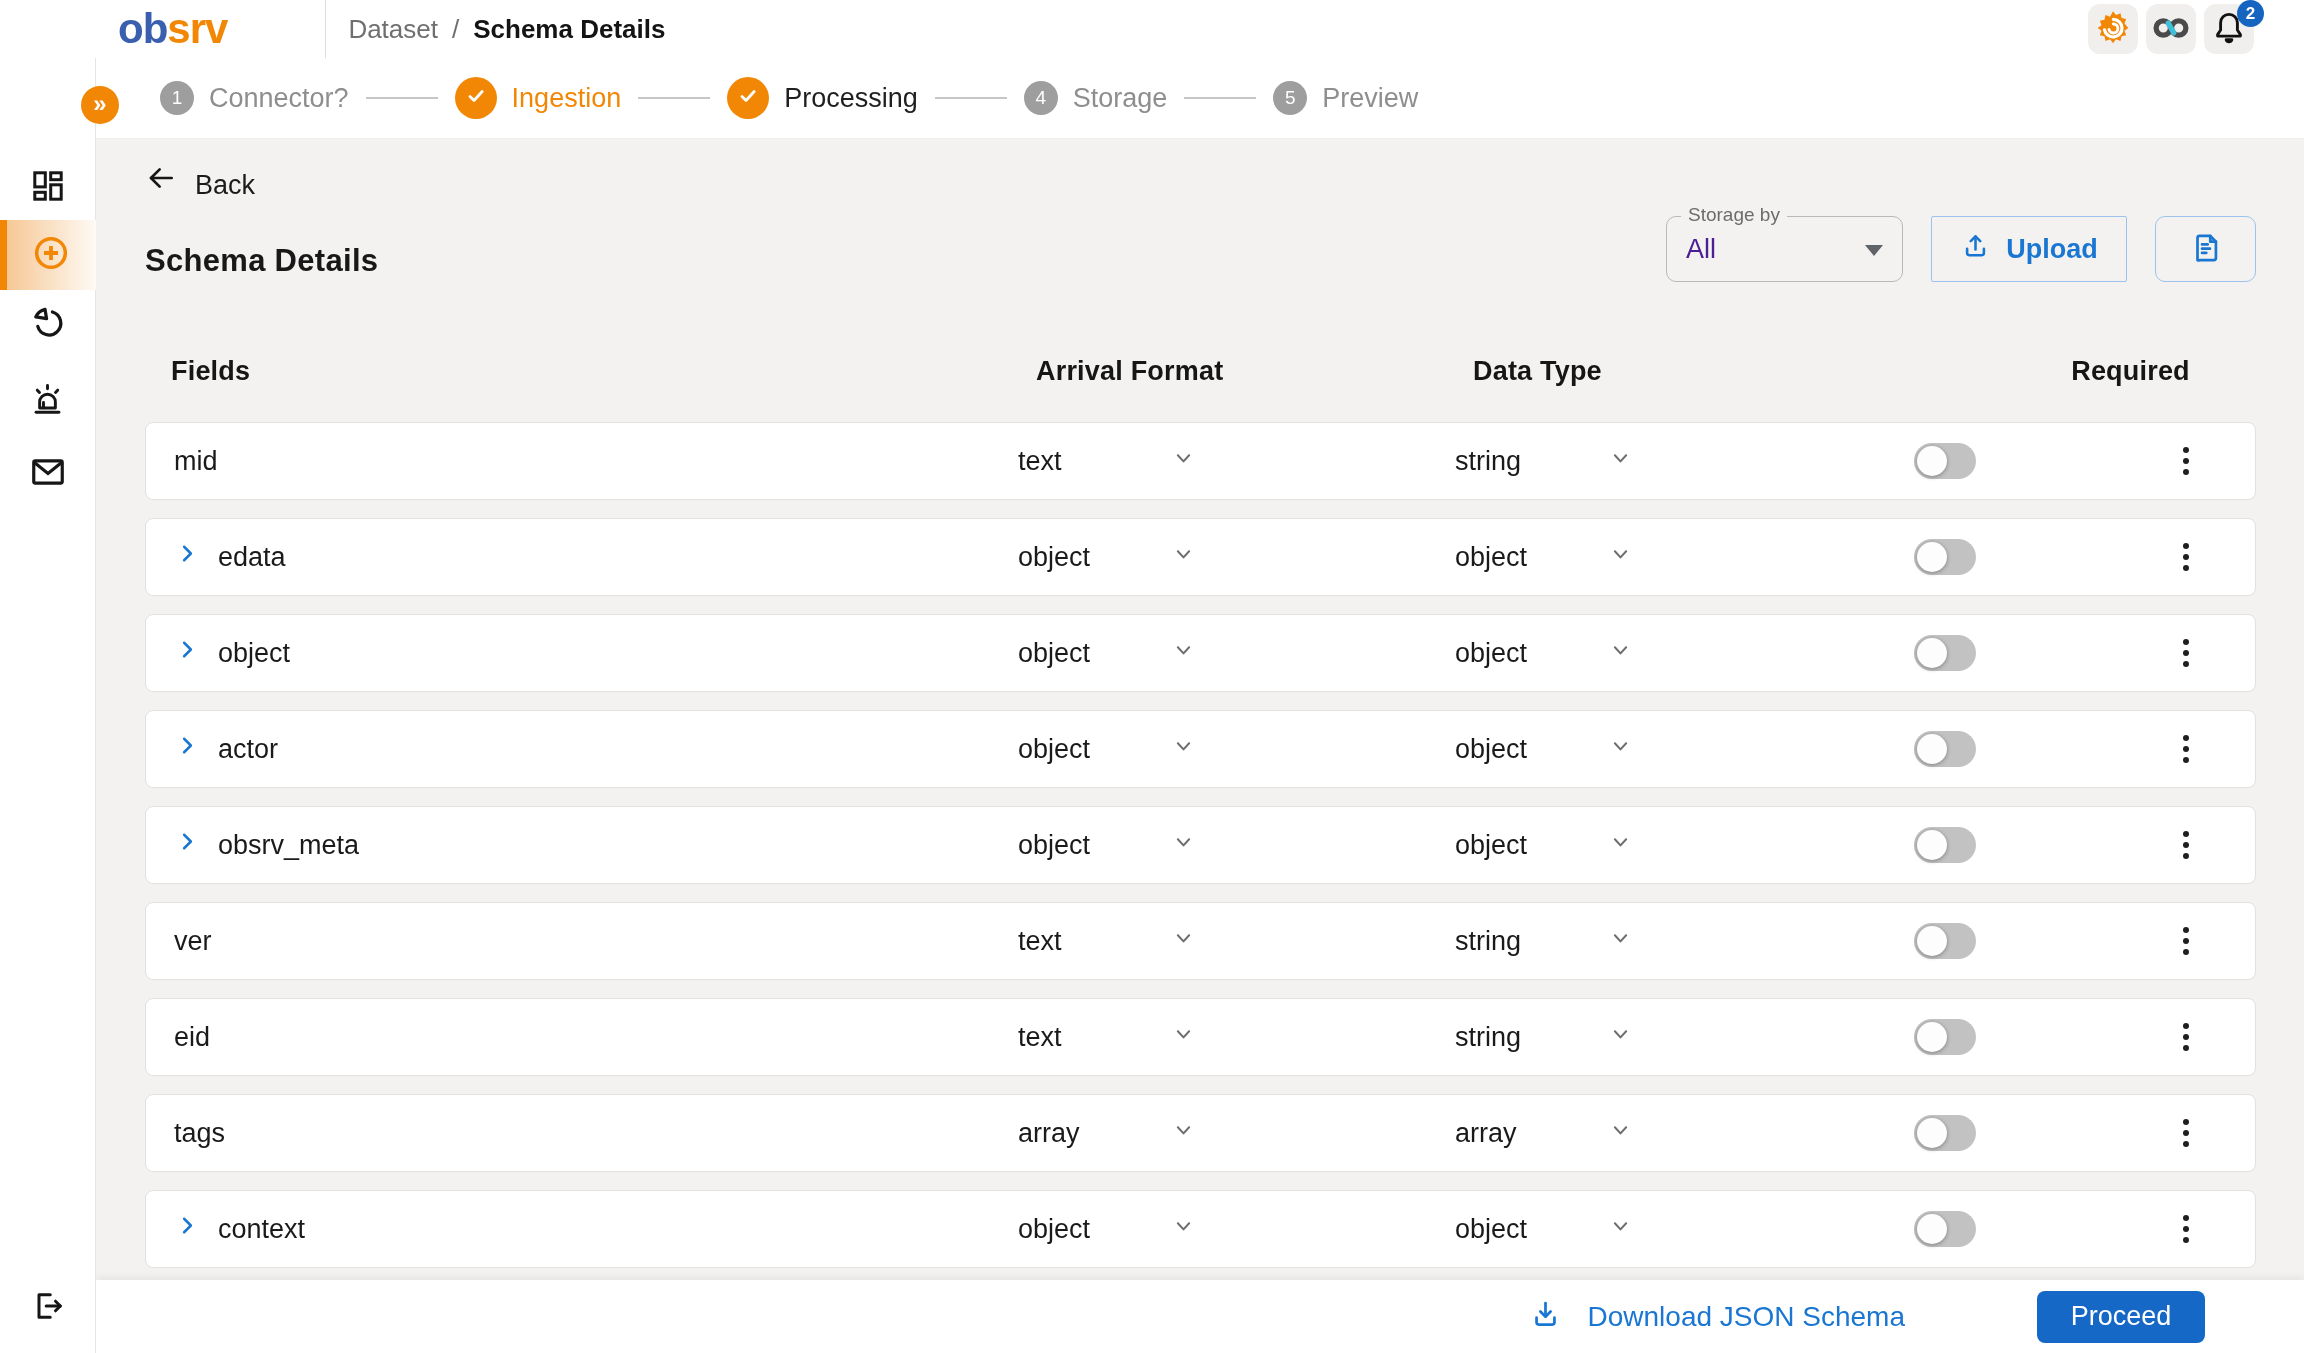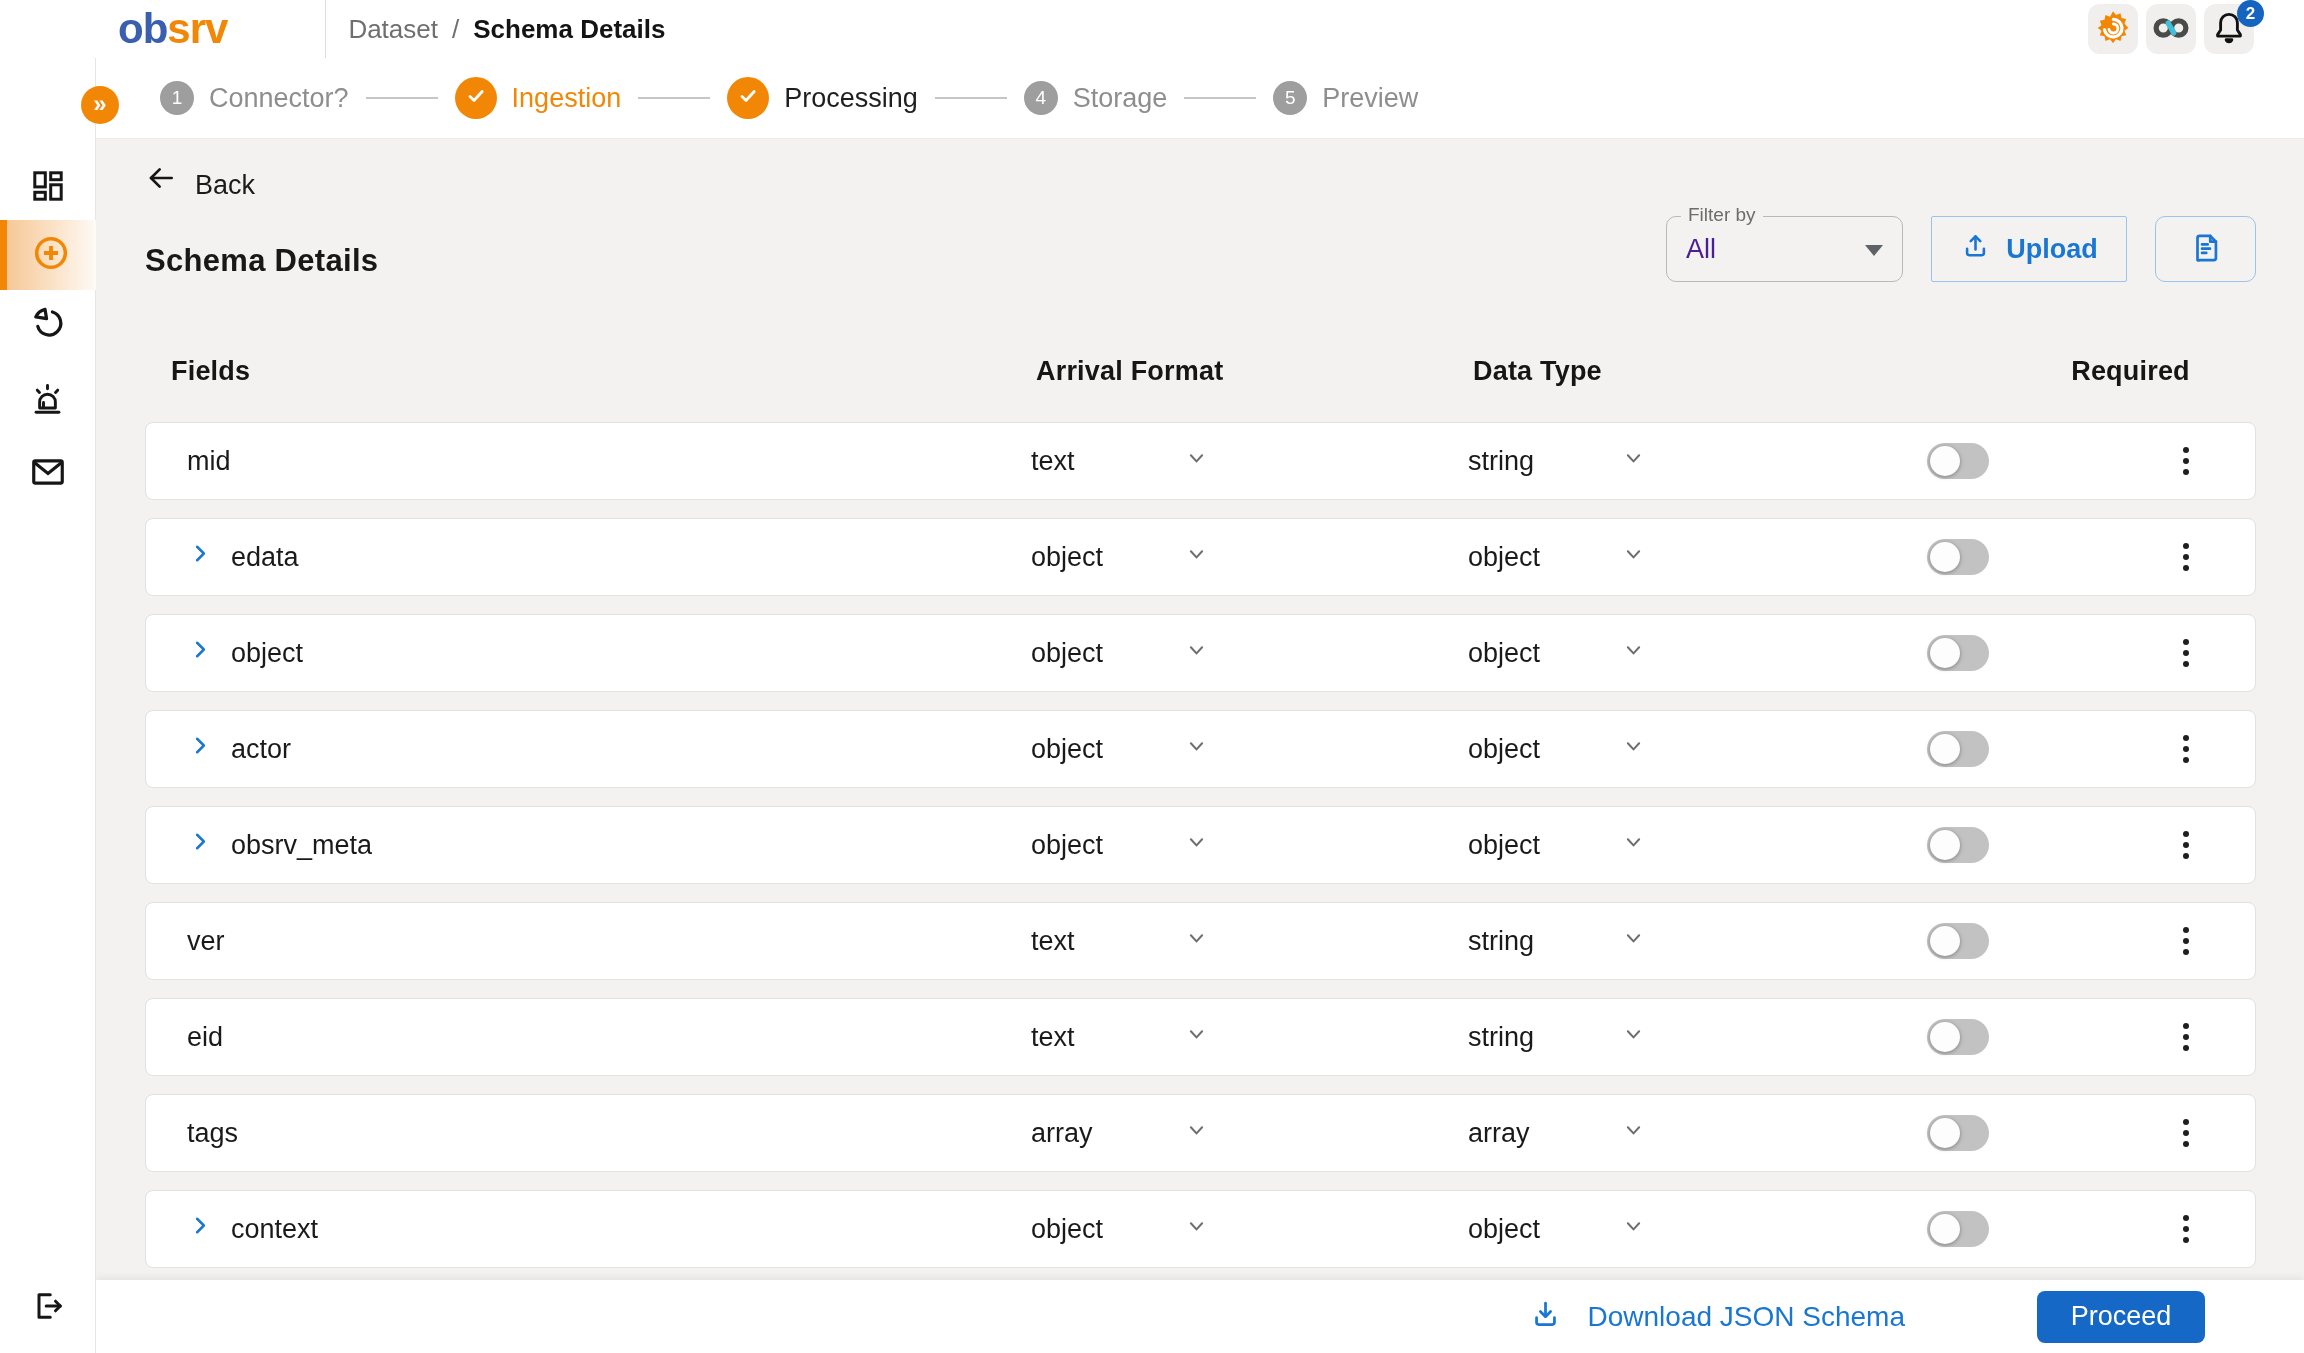--- a/index.html
+++ b/index.html
@@ -57,21 +57,21 @@
   .filter-caret { position:absolute; right:19px; top:28px; width:0; height:0; border-left:9px solid transparent; border-right:9px solid transparent; border-top:11px solid #5F6368; }
   .upload-btn { width:196px; border:1.5px solid #9CC3EC; border-radius:2px; background:transparent; display:flex; align-items:center; justify-content:center; gap:15px; color:#1976D2; font-size:27px; font-weight:600; cursor:pointer; font-family:inherit; }
   .schema-json-btn { width:101px; border:1.5px solid #9CC3EC; border-radius:10px; background:transparent; display:flex; align-items:center; justify-content:center; cursor:pointer; }
 
   .table-header { margin-top:77px; display:grid; grid-template-columns:844px 437px 455px 375px 1fr; padding-left:26px; font-size:27px; font-weight:600; color:#161616; }
   .th { letter-spacing:0.2px; }
   .th-fmt, .th-type { padding-left:21px; }
   .th-req { text-align:center; padding-left:72px; }
 
   .rows { margin-top:35px; }
-  .row { height:78px; background:#fff; border:1px solid #E3E1DF; border-radius:8px; margin-bottom:18px; display:grid; grid-template-columns:844px 437px 455px 160px 1fr; align-items:center; padding-left:41px; font-size:27px; color:#1A1A1A; }
+  .row { height:78px; background:#fff; border:1px solid #E3E1DF; border-radius:8px; margin-bottom:18px; display:grid; grid-template-columns:844px 437px 455px 160px 1fr; align-items:center; padding-left:28px; font-size:27px; color:#1A1A1A; }
   .field-cell { display:flex; align-items:center; gap:17px; }
   .expand { cursor:pointer; flex:none; }
   .sel-cell { display:flex; align-items:center; cursor:pointer; }
   .sel-cell .val { flex:0 0 152px; }
   .toggle-cell { justify-self:start; margin-left:4px; }
   .toggle { position:relative; display:block; width:62px; height:36px; background:#C2C2C2; border-radius:18px; cursor:pointer; }
   .toggle .thumb { position:absolute; left:3px; top:3px; width:30px; height:30px; border-radius:50%; background:#FDFDFD; box-shadow:0 1px 4px rgba(0,0,0,0.35); }
   .dots-cell { justify-self:end; margin-right:58px; }
   .dots { background:none; border:none; cursor:pointer; display:flex; flex-direction:column; gap:5px; align-items:center; padding:8px; }
   .dots i { width:6px; height:6px; border-radius:50%; background:#1F1F1F; }
@@ -250,21 +250,21 @@
             <path d="M11 5.5L4.5 12l6.5 6.5"></path>
           </svg>
       </span>
       <span>Back</span>
     </button>
 
     <h1 class="page-title">Schema Details</h1>
 
     <div class="controls">
       <div class="filter-select">
-        <span class="filter-label">Filter by</span>
+        <span class="filter-label">Storage by</span>
         <span class="filter-value">All</span>
         <span class="filter-caret"></span>
       </div>
       <button class="upload-btn">
         <span>
           <svg width="31" height="31" viewBox="0 0 24 24" fill="none" stroke="#1976D2" stroke-width="2" stroke-linecap="round" stroke-linejoin="round">
               <path d="M5.5 14.5v3.4c0 .9.7 1.6 1.6 1.6h9.8c.9 0 1.6-.7 1.6-1.6v-3.4"></path>
               <path d="M12 15V5"></path>
               <path d="M8.3 8.6L12 4.9l3.7 3.7"></path>
             </svg>

